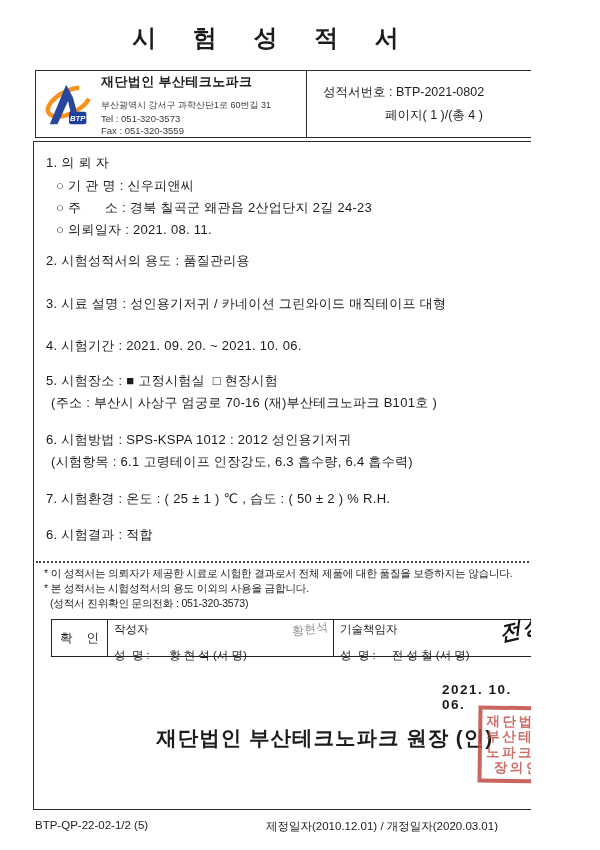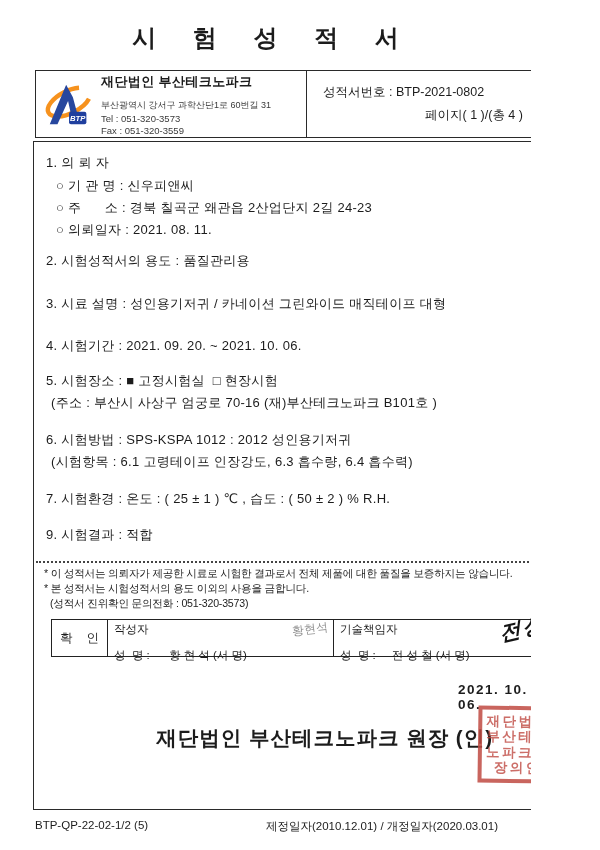--- a/index.html
+++ b/index.html
@@ -10,21 +10,21 @@
   
   .header-box{position:absolute;left:35px;top:70px;width:529px;height:68px;
               border:1.6px solid #2a2a2a;display:flex;box-sizing:border-box;}
   .header-left{width:271px;border-right:1.6px solid #2a2a2a;display:flex;
                align-items:center;padding:4px 4px 4px 7px;gap:4px;box-sizing:border-box;}
   .logo{width:54px;height:52px;flex:none;}
   .org-name{font-size:13px;font-weight:bold;letter-spacing:.4px;}
   .org-addr{font-size:9px;margin-top:8px;color:#3a3a3a;}
   .org-tel,.org-fax{font-size:9.5px;margin-top:1px;color:#3a3a3a;}
   .header-right{flex:1;padding:13px 0 0 16px;font-size:12.5px;box-sizing:border-box;}
-  .page-info{margin-top:6px;padding-left:62px;text-align:center;}
+  .page-info{margin-top:6px;padding-left:62px;}
   
   .main-box{position:absolute;left:33px;top:141px;width:534px;height:669px;
             border:1.6px solid #2a2a2a;box-sizing:border-box;}
   .ln{position:absolute;left:12px;font-size:13px;white-space:pre;letter-spacing:.3px;}
   .ln.sub{left:22px;}
   .ln.par{left:17px;}
   .dotline{position:absolute;left:2px;right:2px;top:419px;border-top:2px dotted #444;}
   .note{position:absolute;left:10px;font-size:10.6px;white-space:pre;letter-spacing:-.2px;}
   .note.par{left:16px;}
   
@@ -35,21 +35,21 @@
   .ccell2{width:226px;border-right:1.6px solid #222;position:relative;
           padding:2px 4px 0 6px;font-size:11.5px;box-sizing:border-box;}
   .ccell3{flex:1;position:relative;padding:2px 4px 0 6px;font-size:11.5px;box-sizing:border-box;}
   .cline2{margin-top:11px;white-space:pre;}
   .sig-gray{position:absolute;right:5px;top:1px;color:#929292;font-size:12px;
             transform:rotate(-7deg);white-space:nowrap;}
   .sig-dark{position:absolute;right:-6px;top:-8px;color:#141414;font-size:21px;
             font-weight:bold;font-style:italic;letter-spacing:2px;white-space:nowrap;
             transform:rotate(-13deg) skewX(-6deg);z-index:5;}
   
-  .adate{position:absolute;left:442px;top:682px;font-size:13.5px;font-weight:600;letter-spacing:1.5px;margin-left:16px;}
+  .adate{position:absolute;left:442px;top:682px;font-size:13.5px;font-weight:600;letter-spacing:1.5px;}
   .issuer{position:absolute;right:38px;top:724px;font-size:20.5px;font-weight:bold;
           letter-spacing:1px;white-space:pre;}
   .seal{position:absolute;left:478px;top:706px;width:78px;height:77px;box-sizing:border-box;
         border:4px solid rgba(191,74,66,.85);transform:rotate(.8deg);
         display:flex;flex-direction:column;justify-content:center;align-items:center;
         color:rgba(191,74,66,.8);font-weight:bold;font-size:13.5px;line-height:15.5px;
         letter-spacing:2.5px;text-align:center;text-indent:2.5px;}
   
   .pfooter-left{position:absolute;left:35px;top:819px;font-size:11.5px;}
   .pfooter-right{position:absolute;right:33px;top:819px;font-size:11.5px;}
@@ -88,21 +88,21 @@
     <div class="ln sub" style="top:57px">○ 주      소 : 경북 칠곡군 왜관읍 2산업단지 2길 24-23</div>
     <div class="ln sub" style="top:79px">○ 의뢰일자 : 2021. 08. 11.</div>
     <div class="ln" style="top:110px">2. 시험성적서의 용도 : 품질관리용</div>
     <div class="ln" style="top:153px">3. 시료 설명 : 성인용기저귀 / 카네이션 그린와이드 매직테이프 대형</div>
     <div class="ln" style="top:195px">4. 시험기간 : 2021. 09. 20. ~ 2021. 10. 06.</div>
     <div class="ln" style="top:230px">5. 시험장소 : ■ 고정시험실  □ 현장시험</div>
     <div class="ln par" style="top:252px">(주소 : 부산시 사상구 엄궁로 70-16 (재)부산테크노파크 B101호 )</div>
     <div class="ln" style="top:289px">6. 시험방법 : SPS-KSPA 1012 : 2012 성인용기저귀</div>
     <div class="ln par" style="top:311px">(시험항목 : 6.1 고령테이프 인장강도, 6.3 흡수량, 6.4 흡수력)</div>
     <div class="ln" style="top:348px">7. 시험환경 : 온도 : ( 25 ± 1 ) ℃ , 습도 : ( 50 ± 2 ) % R.H.</div>
-    <div class="ln" style="top:384px">9. 시험결과 : 적합</div>
+    <div class="ln" style="top:384px">6. 시험결과 : 적합</div>
 
     <div class="dotline"></div>
     <div class="note" style="top:425px">* 이 성적서는 의뢰자가 제공한 시료로 시험한 결과로서 전체 제품에 대한 품질을 보증하지는 않습니다.</div>
     <div class="note" style="top:440px">* 본 성적서는 시험성적서의 용도 이외의 사용을 금합니다.</div>
     <div class="note par" style="top:455px">(성적서 진위확인 문의전화 : 051-320-3573)</div>
 
     <div class="ctable">
       <div class="ccell1">확    인</div>
       <div class="ccell2">
         <div>작성자</div>

